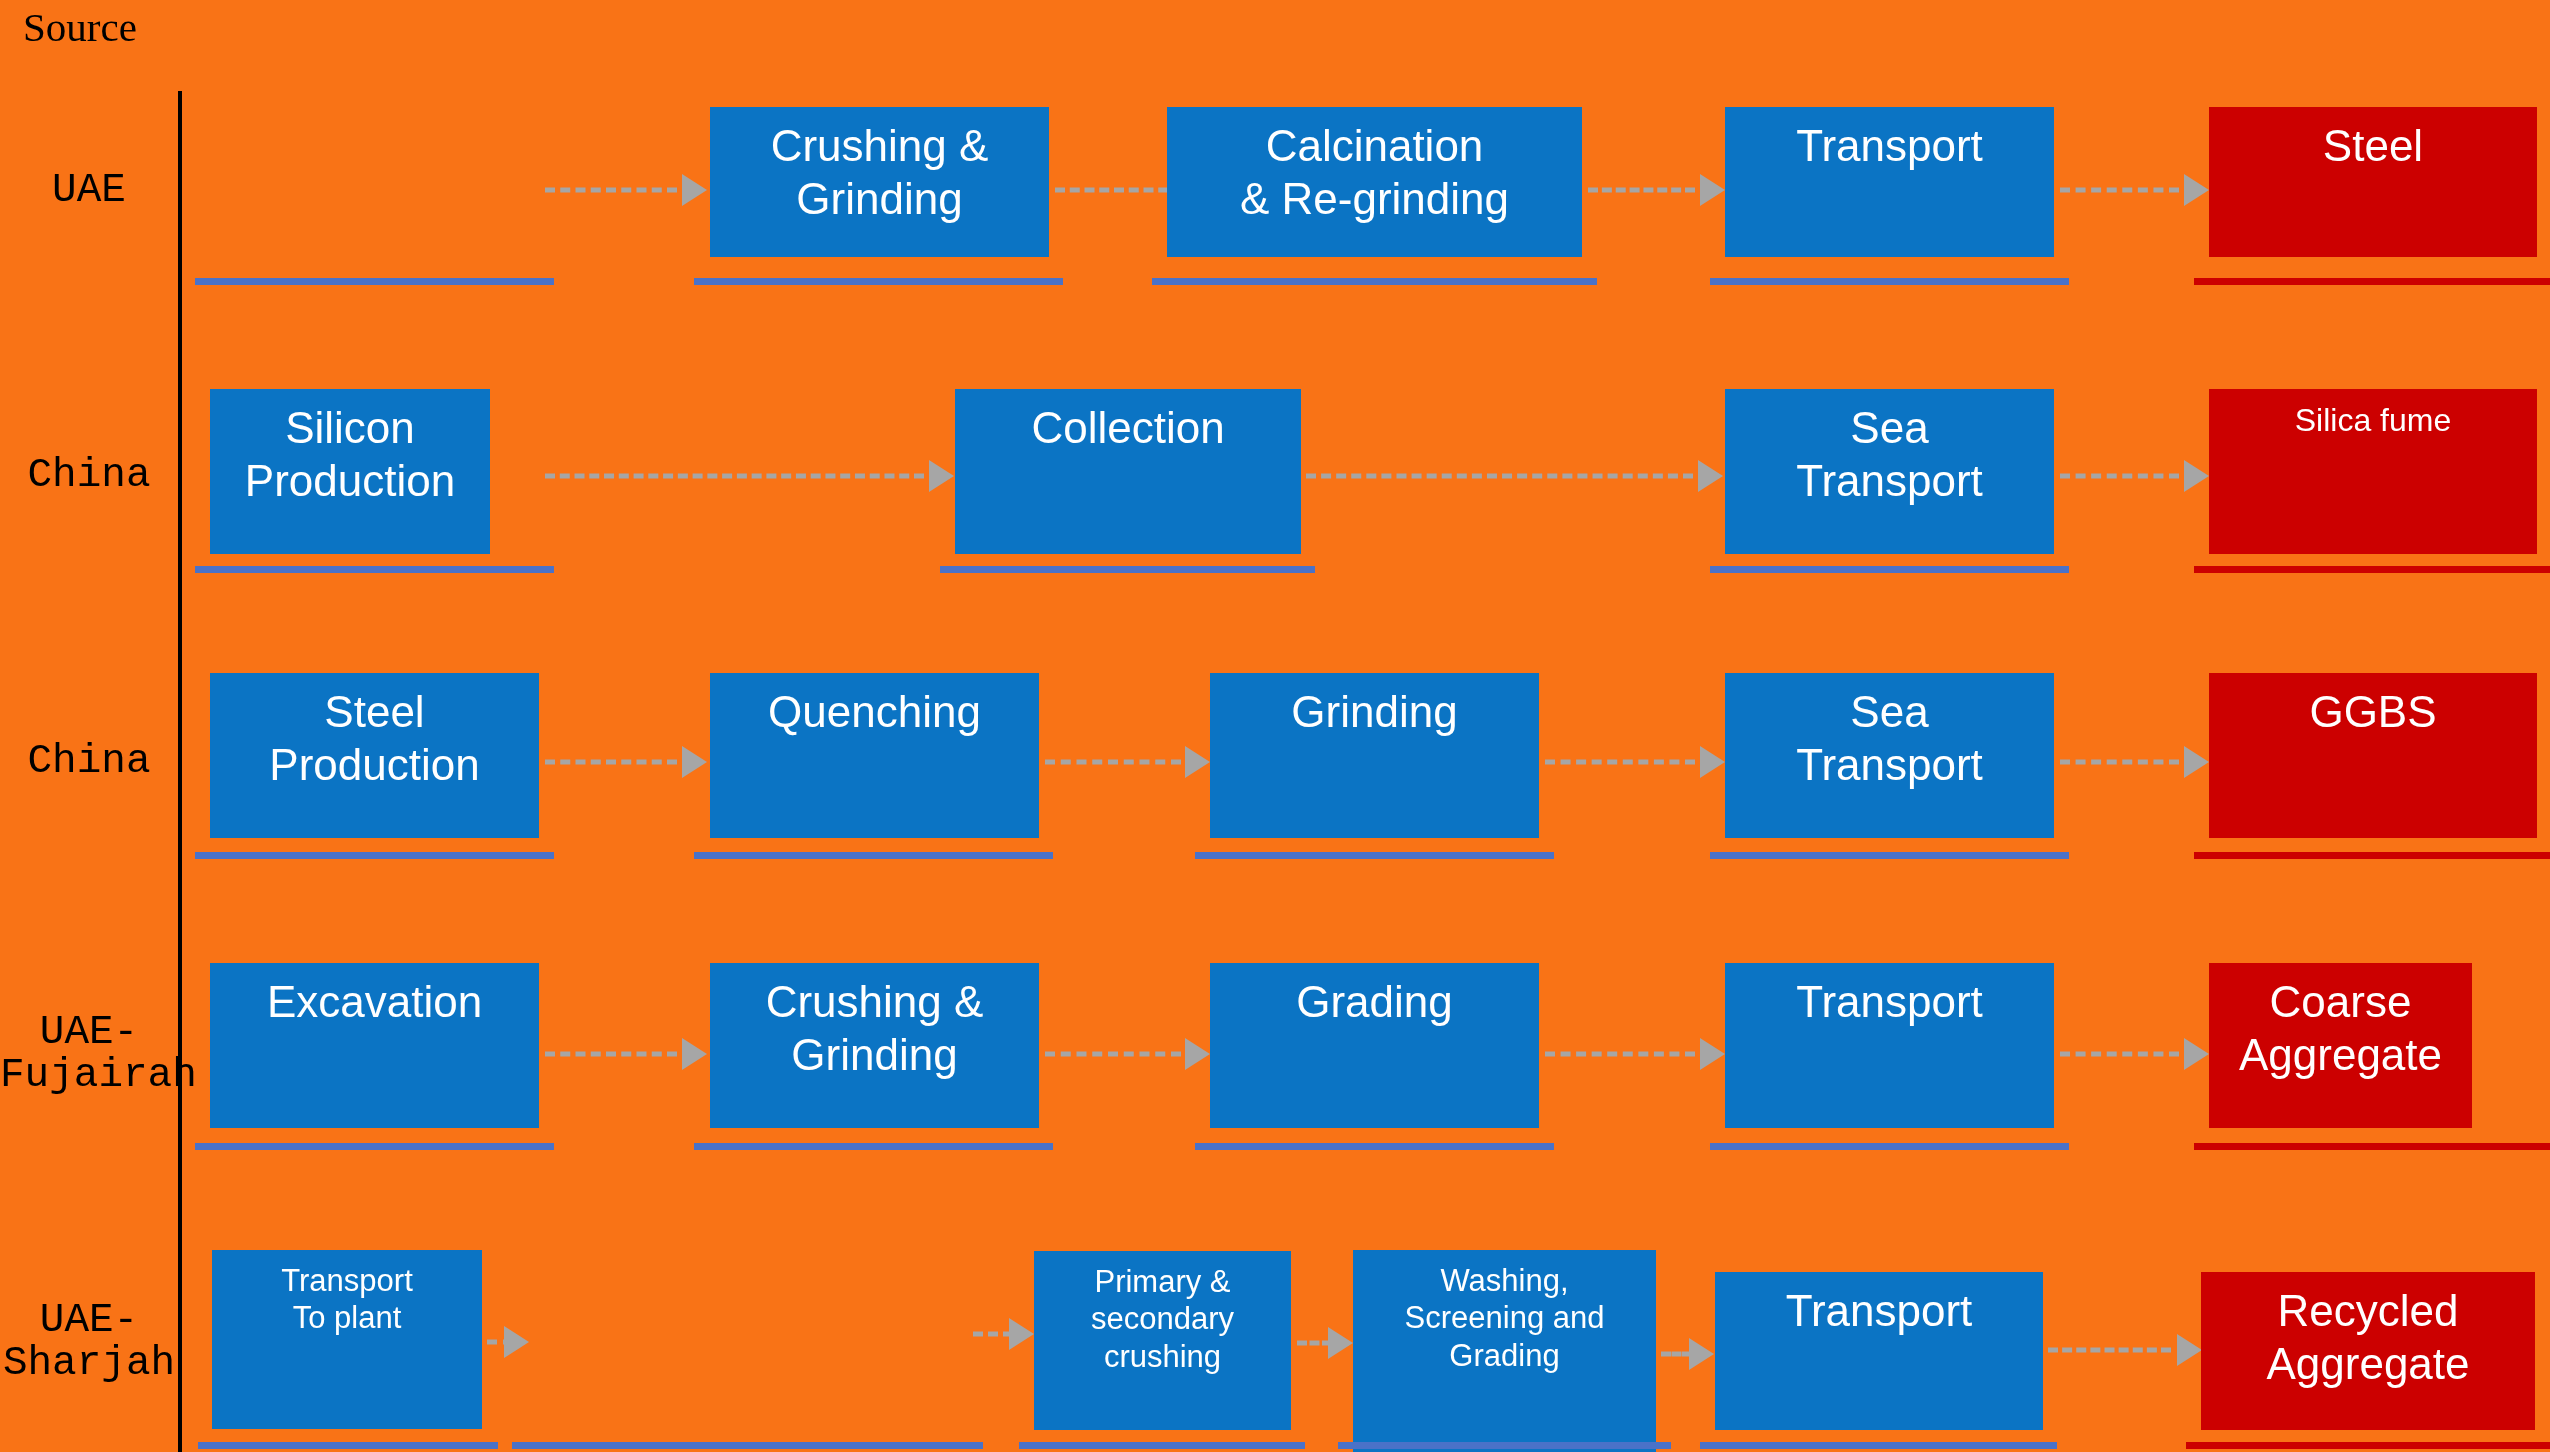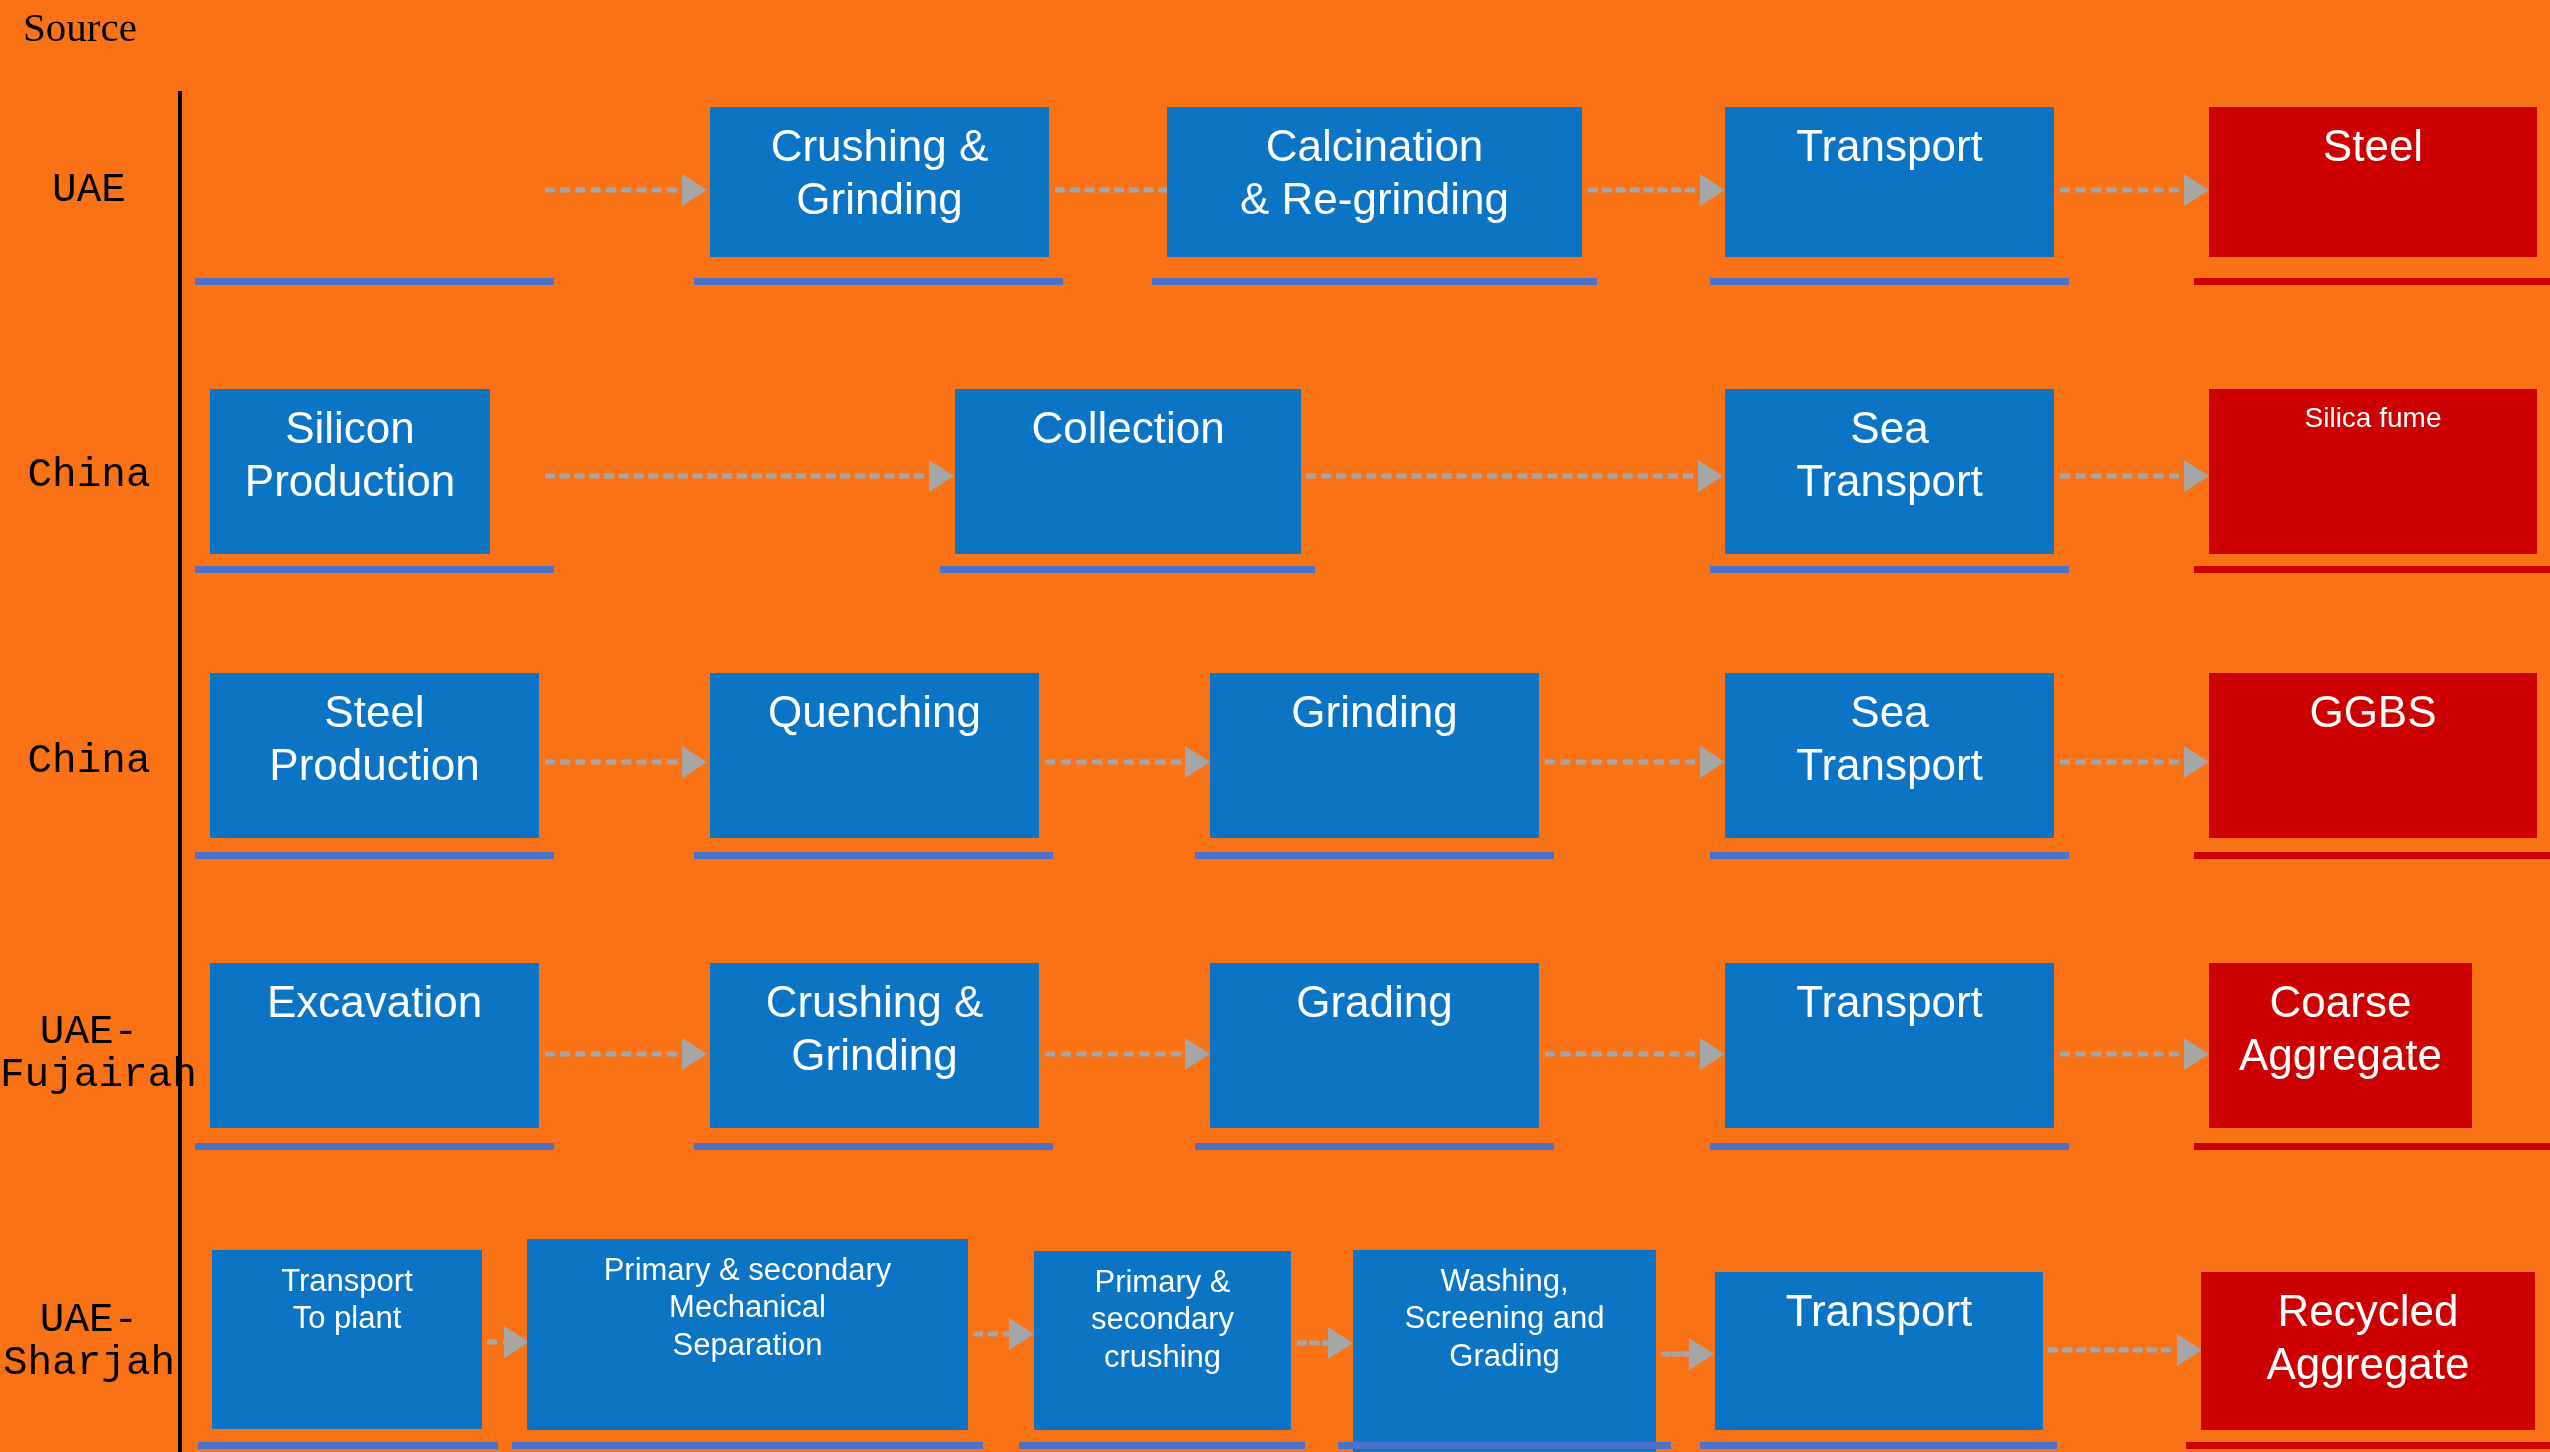--- a/index.html
+++ b/index.html
@@ -134,21 +134,21 @@
   <div class="underline blue" style="left:940px; top:566px; width:375px;"></div>
   <div class="arrow-line" style="left:1306px; top:476px; width:387px;"></div>
   <div class="arrow-head" style="left:1698px; top:476px;"></div>
 
   <div class="node blue" style="left:1725px; top:389px; width:329px;  height:165px; font-size:44px;">Sea
 Transport</div>
   <div class="underline blue" style="left:1710px; top:566px; width:359px;"></div>
   <div class="arrow-line" style="left:2060px; top:476px; width:119px;"></div>
   <div class="arrow-head" style="left:2184px; top:476px;"></div>
 
-  <div class="node red" style="left:2209px; top:389px; width:328px;  height:165px; font-size:28px;">Silica fume</div>
+  <div class="node red" style="left:2209px; top:389px; width:328px;  height:165px; font-size:32px;">Silica fume</div>
   <div class="underline red" style="left:2194px; top:566px; width:357px;"></div>
 
   <div class="node blue" style="left:210px;  top:673px; width:329px;  height:165px; font-size:44px;">Steel
 Production</div>
   <div class="underline blue" style="left:195px; top:852px; width:359px;"></div>
   <div class="arrow-line" style="left:545px; top:762px; width:132px;"></div>
   <div class="arrow-head" style="left:682px; top:762px;"></div>
 
   <div class="node blue" style="left:710px;  top:673px; width:329px;  height:165px; font-size:44px;">Quenching</div>
   <div class="underline blue" style="left:694px; top:852px; width:359px;"></div>
@@ -193,23 +193,20 @@
   <div class="node red" style="left:2209px; top:963px; width:263px; height:165px; font-size:44px;">Coarse
 Aggregate</div>
   <div class="underline red" style="left:2194px; top:1143px; width:357px;"></div>
 
   <div class="node blue" style="left:212px;  top:1250px; width:270px; height:179px; font-size:31px;">Transport
 To plant</div>
   <div class="underline blue" style="left:198px; top:1442px; width:300px;"></div>
   <div class="arrow-line" style="left:487px; top:1342px; width:26px;"></div>
   <div class="arrow-head" style="left:504px; top:1342px;"></div>
 
-  <div class="node blue" style="left:527px;  top:1239px; width:441px; height:191px; font-size:31px;">Primary &amp; secondary
-Mechanical
-Separation</div>
   <div class="underline blue" style="left:512px; top:1442px; width:471px;"></div>
   <div class="arrow-line" style="left:973px; top:1334px; width:40px;"></div>
   <div class="arrow-head" style="left:1009px; top:1334px;"></div>
 
   <div class="node blue" style="left:1034px; top:1251px; width:257px; height:179px; font-size:31px;">Primary &amp;
 secondary
 crushing</div>
   <div class="underline blue" style="left:1019px; top:1442px; width:286px;"></div>
   <div class="arrow-line" style="left:1297px; top:1343px; width:35px;"></div>
   <div class="arrow-head" style="left:1328px; top:1343px;"></div>

